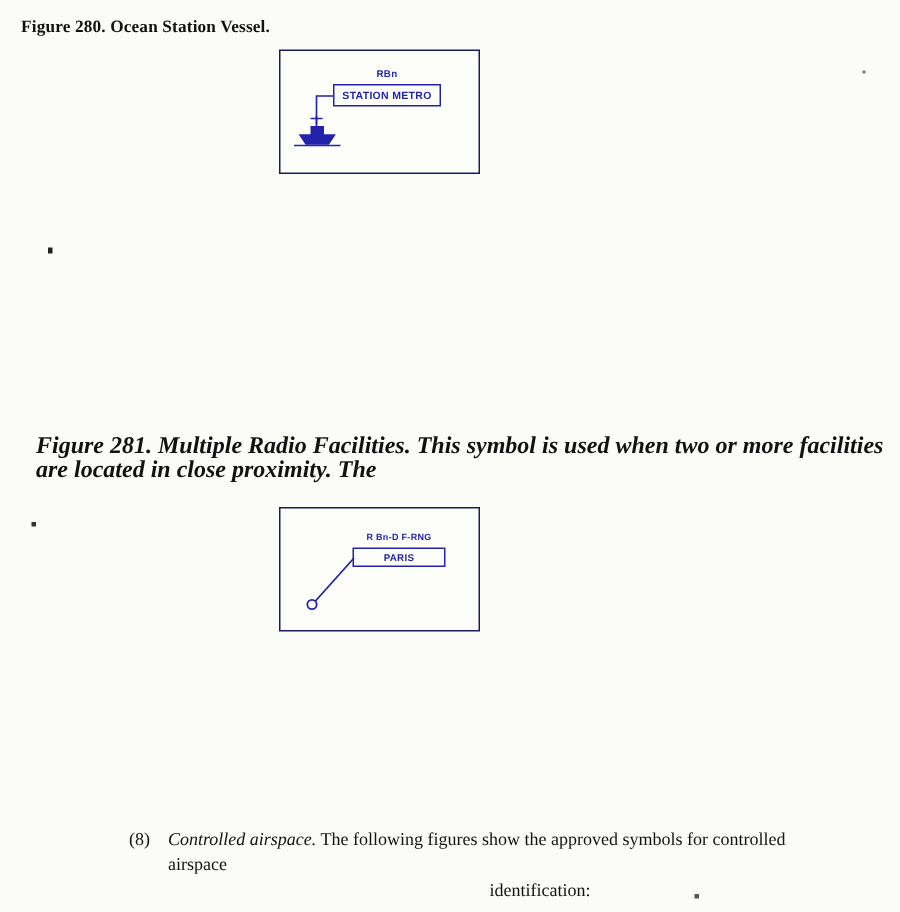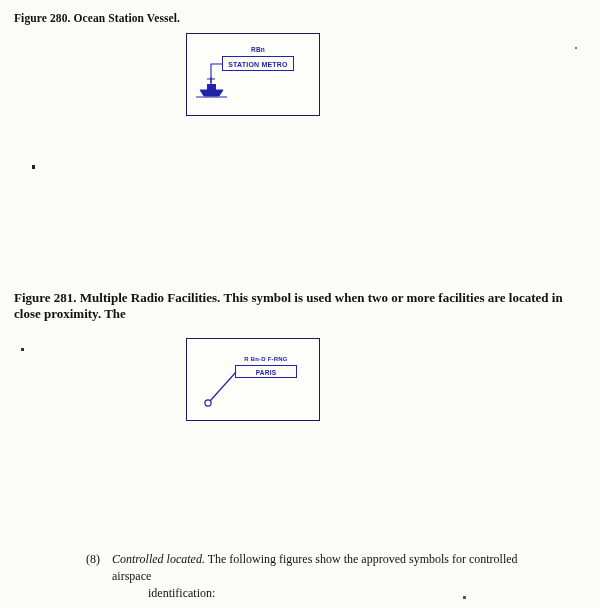--- a/index.html
+++ b/index.html
@@ -109,25 +109,26 @@
     left: 575px;
     top: 47px;
     width: 2px;
     height: 2px;
     background: #777;
   }
 
   
   .cap281 {
     position: absolute;
-    left: 14px;
+    left: 24px;
     top: 290px;
     width: 572px;
-    font-size: 13px;
+    font-size: 16px;
     line-height: 16px;
+    font-style: italic;
   }
   .cap281 .lead {
     font-weight: bold;
   }
   .cap281 .body {
     font-weight: bold;
   }
   .cap281 .line2 {
     display: block;
     margin-left: 30px;
@@ -189,21 +190,22 @@
   }
   .para8 .txt {
     display: block;
     margin-left: 26px;
   }
   .para8 .ital {
     font-style: italic;
   }
   .para8 .l2 {
     display: block;
-    margin-left: 36px;
+    margin-left: 62px;
+    text-align: center;
   }
 </style>
 </head>
 <body>
 
 <div class="page">
 
   <div class="cap280">
     <span>Figure 280.</span>
     <span>Ocean Station Vessel.</span>
@@ -247,18 +249,18 @@
 
       <line x1="23" y1="62" x2="49" y2="33" stroke="#2222aa" stroke-width="1.2"></line>
 
       <circle cx="21" cy="64" r="3.1" fill="none" stroke="#2222aa" stroke-width="1.2"></circle>
     </svg>
   </div>
 
   <div class="para8">
     <span class="num">(8)</span>
     <span class="txt">
-      <span class="ital">Controlled located.</span><span> The following figures show the approved symbols for controlled airspace</span>
+      <span class="ital">Controlled airspace.</span><span> The following figures show the approved symbols for controlled airspace</span>
       <span class="l2">identification:</span>
     </span>
   </div>
 
 </div>
 
 </body></html>

